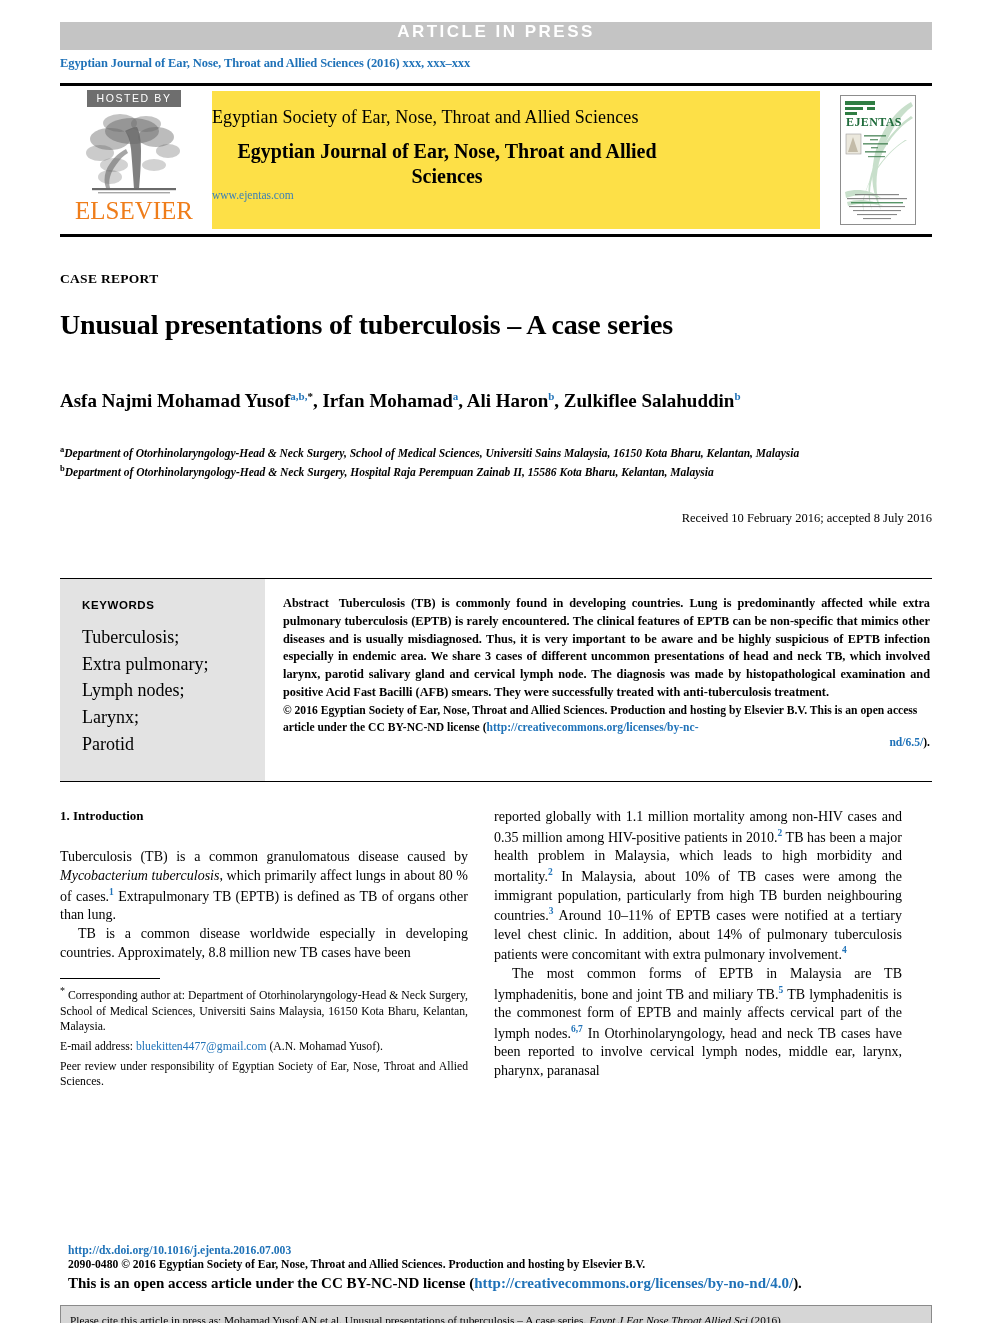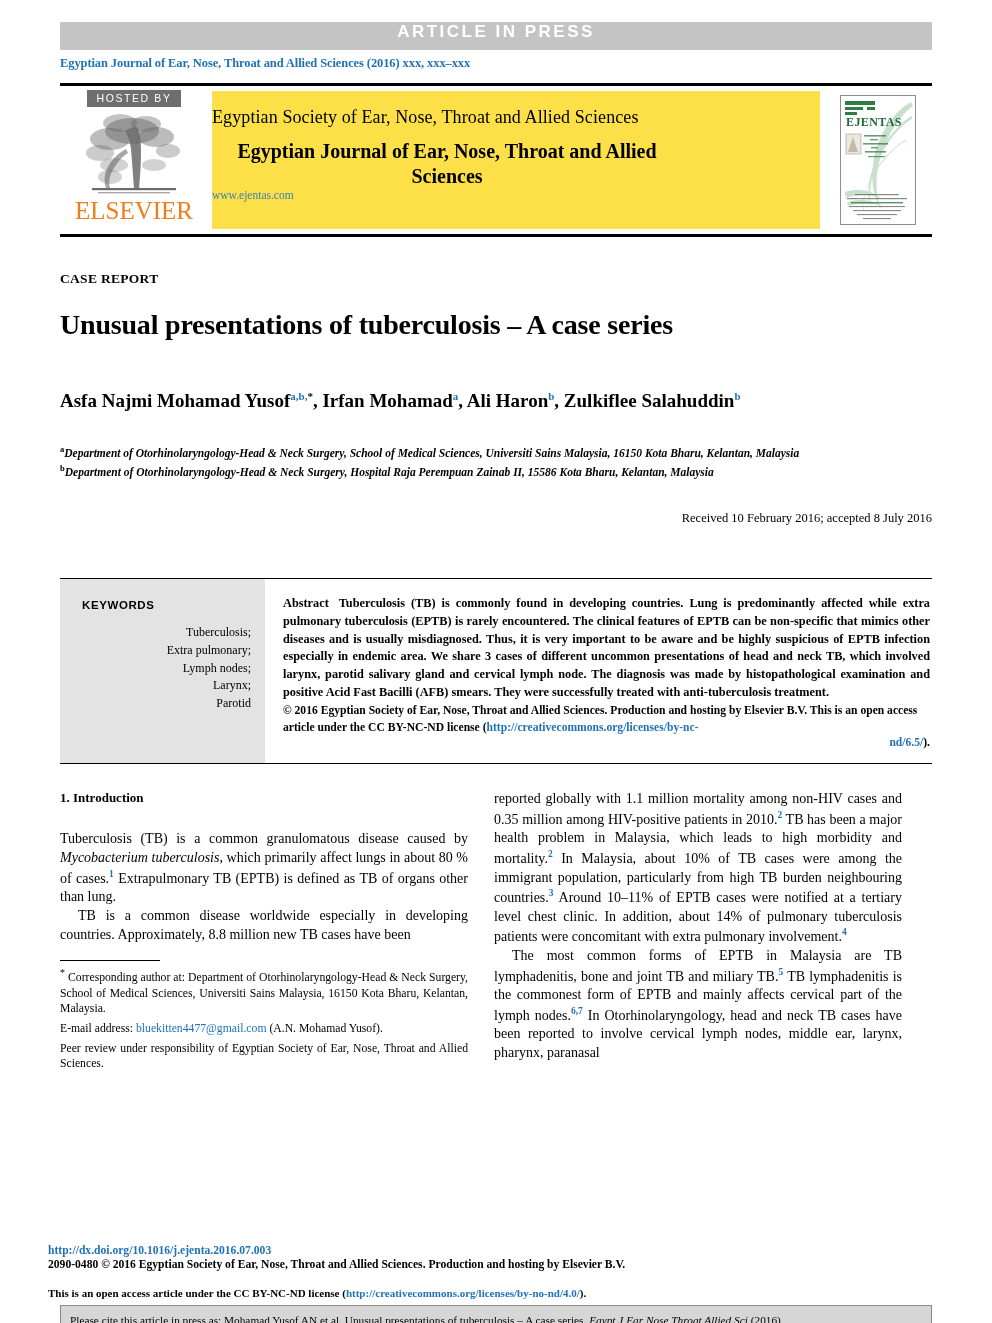--- a/index.html
+++ b/index.html
@@ -208,23 +208,22 @@
   }
   .kw-title {
     font-family: "Liberation Sans", sans-serif;
     font-weight: bold;
     font-size: 11.5px;
     letter-spacing: 0.6px;
     margin-top: 14px;
   }
   .kw-list {
     margin-top: 13px;
-    font-size: 12px;
+    font-size: 18px;
     line-height: 1.48;
-    text-align: right;
   }
   .abs-col {
     flex: 1 1 auto;
     padding-left: 18px;
     padding-right: 2px;
   }
   .abs-body {
     font-size: 12.3px;
     line-height: 1.44;
     text-align: justify;
@@ -290,38 +289,38 @@
     line-height: 1.33;
     text-align: justify;
   }
   .footnote .lnk { color: #1f72b8; }
   .footnote .star { font-size: 10px; vertical-align: super; }
   .fn-gap { margin-top: 4px; }
 
   
   .bottom-block {
     position: absolute;
-    left: 48px;
+    left: 68px;
     right: 60px;
     top: 1222px;
   }
   .doi-line {
     font-size: 11.6px;
     color: #1f72b8;
     font-weight: bold;
   }
   .issn-line {
     font-size: 11.6px;
     font-weight: bold;
     margin-top: 1px;
   }
   .license-line {
-    font-size: 11px;
-    font-weight: bold;
-    margin-top: 16px;
+    font-size: 15px;
+    font-weight: bold;
+    margin-top: 4px;
   }
   .license-line .lnk, .issn-line .lnk { color: #1f72b8; font-weight: bold; }
 
   
   .cite-box {
     position: absolute;
     left: 60px;
     right: 60px;
     top: 1283px;
     border: 1px solid #8a8a8a;

